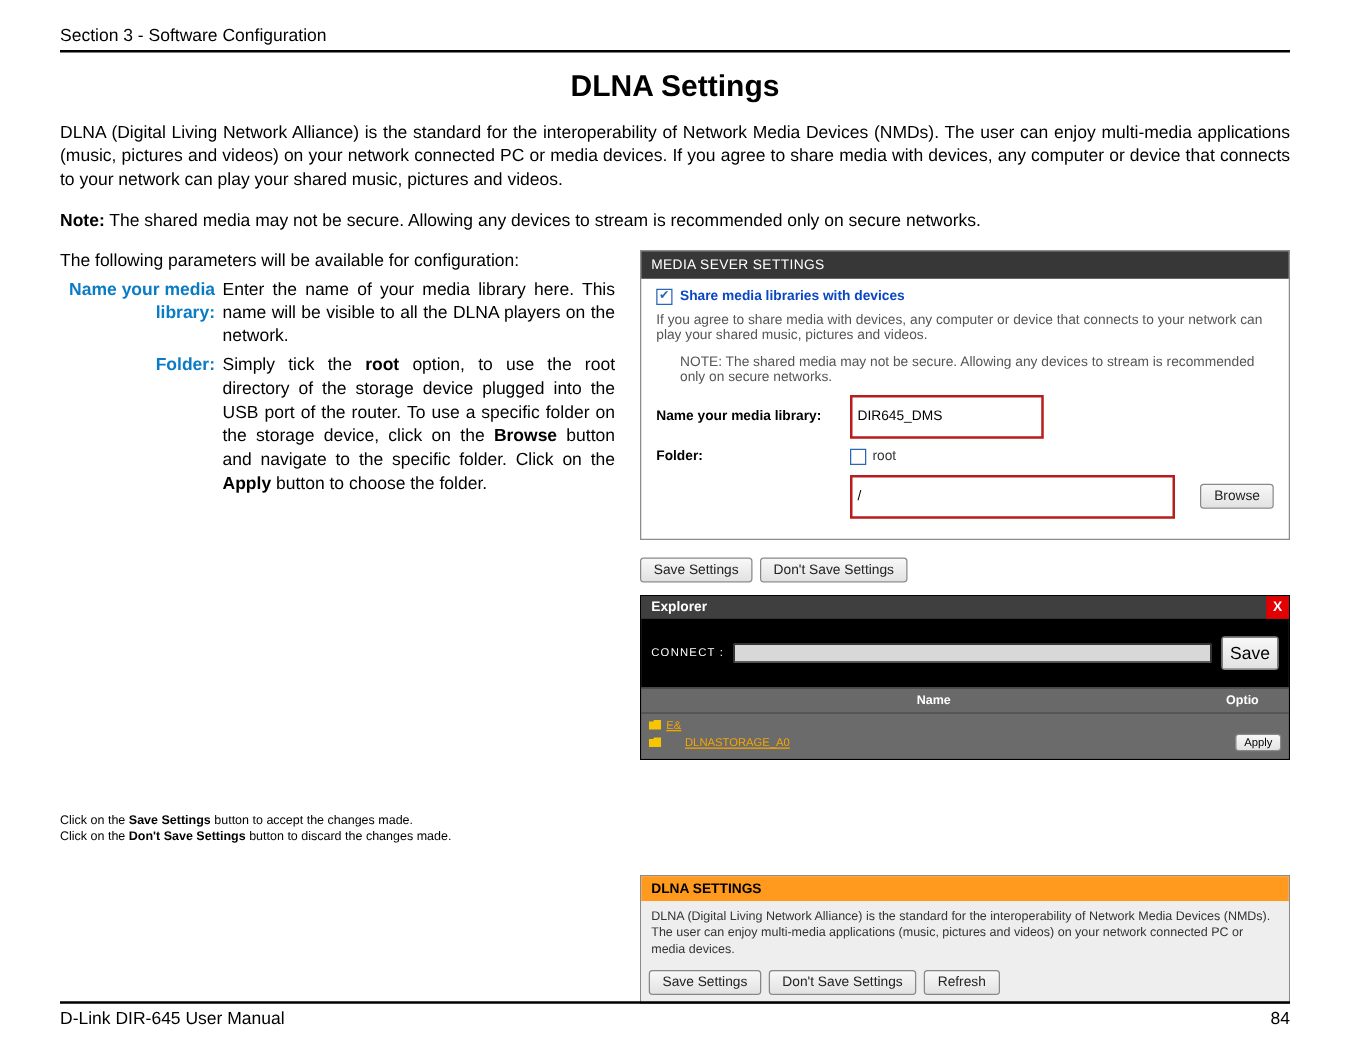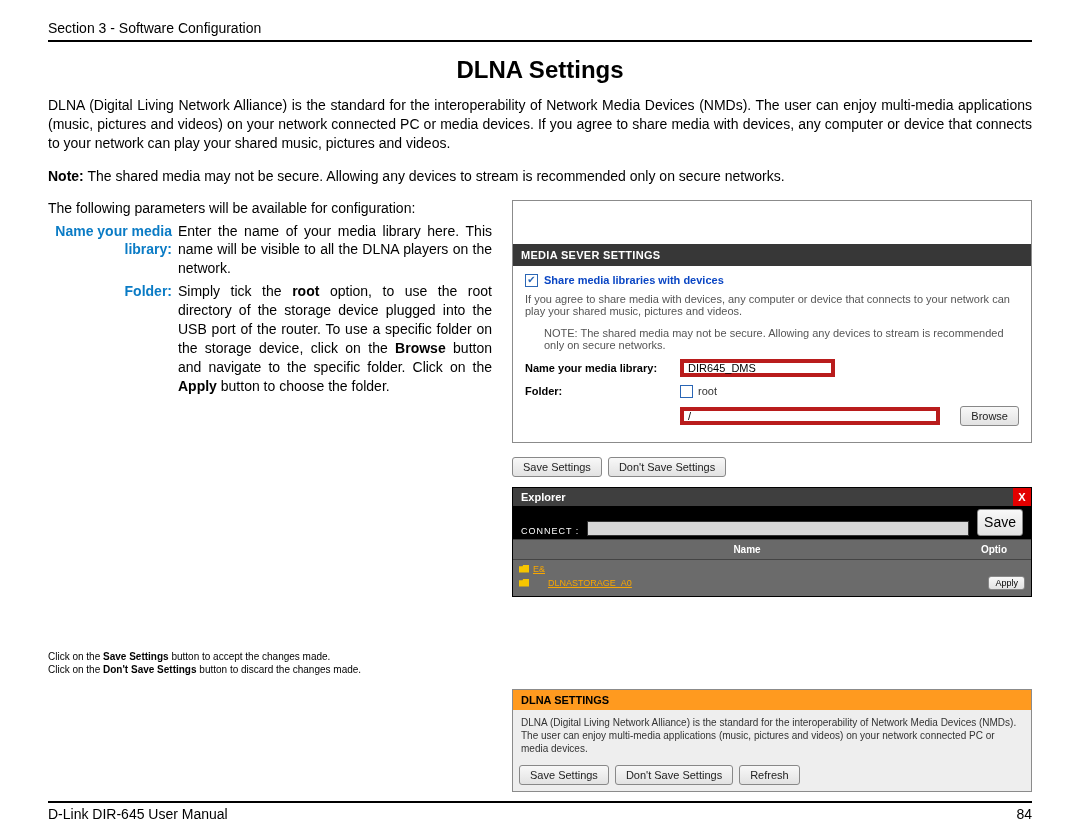--- a/index.html
+++ b/index.html
@@ -47,41 +47,40 @@
   .panel {
     border: 1px solid #8b8b8b;
     margin-bottom: 10px;
     font-family: Arial, sans-serif;
     font-size: 11px;
     background: #fff;
   }
   .panel-header {
     background: #373737;
     color: #fff;
-    font-weight: 700;
+    font-weight: 400;
     font-size: 11px;
     padding: 5px 8px;
     letter-spacing: .3px;
-    margin-top: 43px;
   }
   .panel-body { padding: 8px 12px; color: #333; }
   .chk-row { display: flex; align-items: flex-start; gap: 6px; margin-bottom: 6px; }
   .chk {
     width: 13px; height: 13px; border: 1px solid #2a66b5;
     display: inline-flex; align-items: center; justify-content: center;
     font-size: 10px; color: #2a66b5; background: #fff;
   }
   .chk.checked::after { content: "✔"; font-size: 10px; line-height: 1; }
   .share-label { color: #0a46c4; font-weight: 700; font-size: 11px; }
   .sub-text { color: #555; font-size: 11px; margin-bottom: 10px; }
   .note-text { margin-left: 19px; color: #555; font-size: 11px; margin-bottom: 8px; }
   .field-row { display: flex; align-items: center; margin-bottom: 8px; }
   .field-label { width: 155px; font-weight: 700; color: #000; font-size: 11px; }
   .text-input {
-    width: 155px; height: 18px; border: 4px solid #b91c1c;
+    width: 155px; height: 35px; border: 2px solid #b91c1c;
     padding: 0 4px; font-size: 11px; font-family: Arial; color: #000;
     display: inline-flex; align-items: center; background: #fff;
   }
   .btn {
     display: inline-flex; align-items: center; justify-content: center;
     border: 1px solid #888; border-radius: 3px;
     background: linear-gradient(#f8f8f8,#e2e2e2);
     height: 20px; padding: 0 10px;
     font-size: 11px; font-family: Arial; color: #222;
   }
@@ -95,22 +94,22 @@
     display: flex; justify-content: space-between; align-items: stretch;
     background: #3f3f3f;
   }
   .explorer-title-left { padding: 3px 8px; font-weight: 700; font-size:11px; color:#fff;}
   .close-x {
     background: #e30000; color: #fff; width: 18px;
     display: flex; align-items: center; justify-content: center;
     font-weight: 700; font-size: 11px;
   }
   .connect-row {
-    background: #000; color: #fff; display: flex; align-items: flex-end;
-    padding: 3px 8px; gap: 8px; font-size: 9px;
+    background: #000; color: #fff; display: flex; align-items: center;
+    padding: 14px 8px; gap: 8px; font-size: 9px;
   }
   .connect-row .lbl { letter-spacing: 1px; }
   .select-box {
     flex: 1; height: 15px; background: #d8d8d8; border: 1px solid #333;
   }
   .explorer-header {
     background: #696969; color: #fff; font-weight: 700;
     display: flex; padding: 4px 24px; border-top: 1px solid #444; border-bottom: 1px solid #444;
     font-size:10px;
   }

